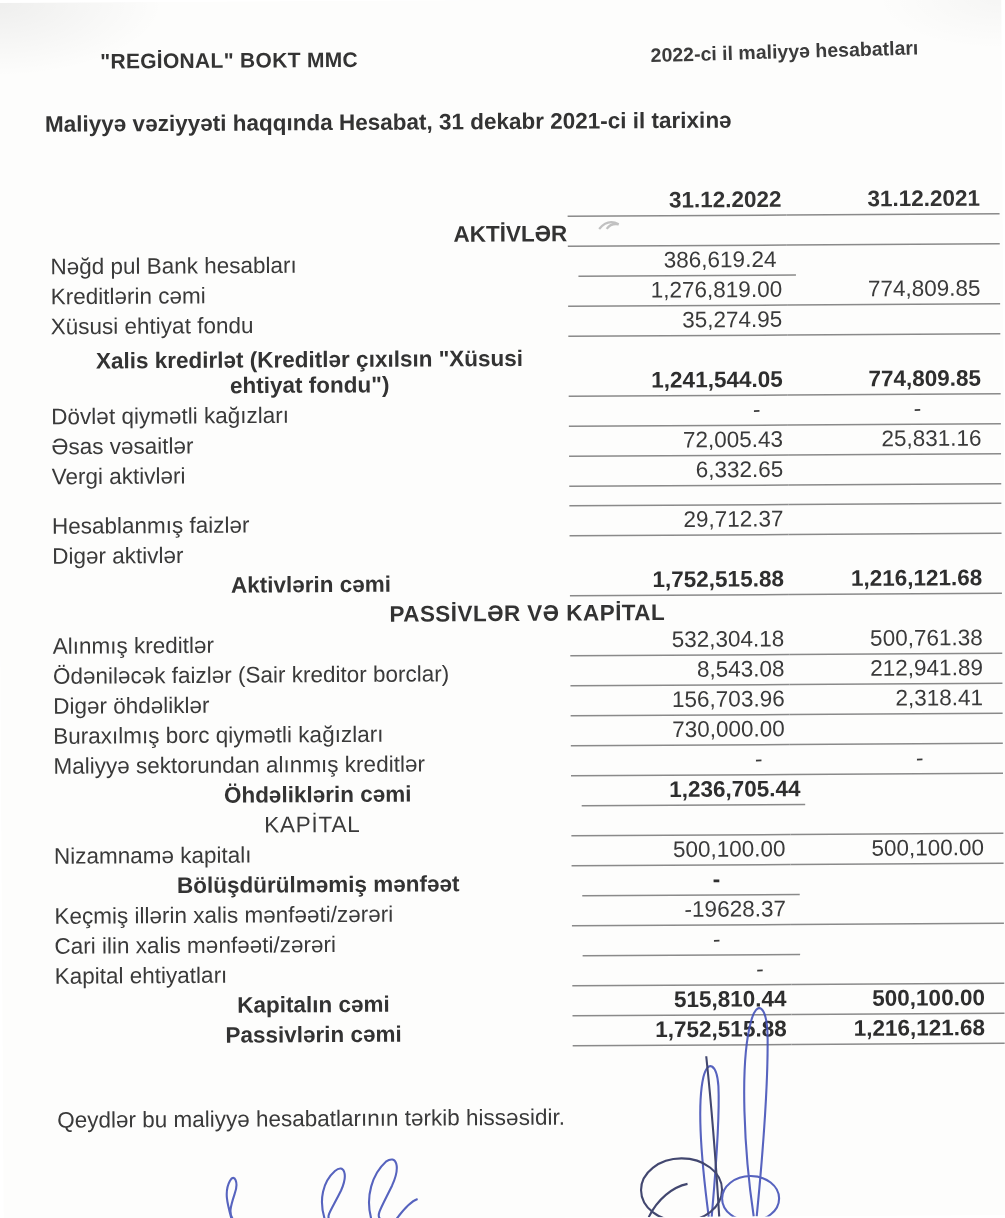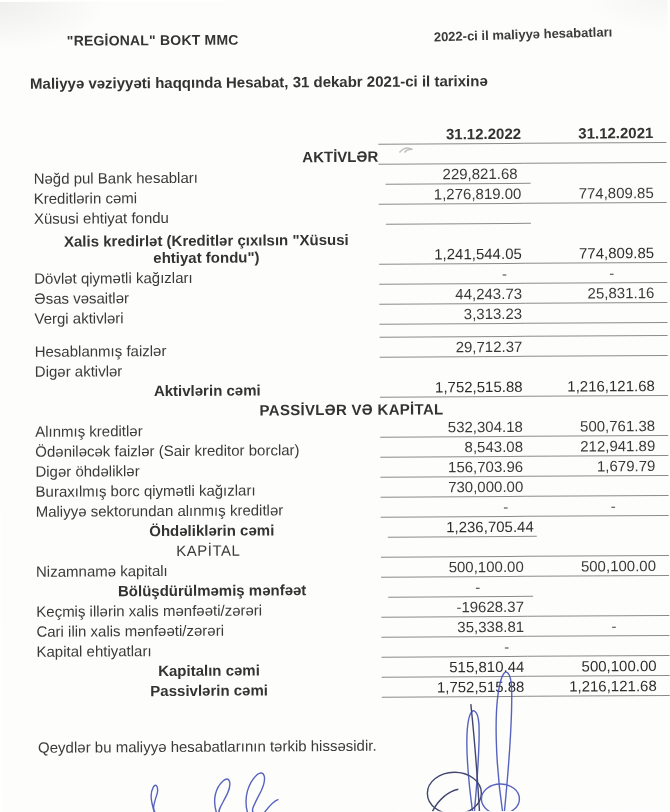--- a/index.html
+++ b/index.html
@@ -47,21 +47,21 @@
   }
   .c1 { width:146px; padding-right:3px; }
   .c2 { width:132px; padding-right:13px;text-align:right; }
   .row { display:flex; height:20px; align-items:flex-end; }
   .row.two-line { height:40px; }
   .row.spacer   { height:13px; }
   .lbl.bold-center { font-weight:bold; text-align:center; white-space:pre-line; color:#333; }
   .lbl.bold-right  { font-weight:bold; text-align:right; color:#333; }
   .lbl.center      { text-align:center; letter-spacing:0.5px; }
   .full-label { width:100%; text-align:center; font-weight:bold; color:#333; letter-spacing:0.3px; }
-  .b { font-weight:normal; color:#2e2e2e; }
+  .b { font-weight:bold; color:#2e2e2e; }
   .dash-c1 { margin-right:15px; }
   .dash-c2 { margin-right:40px; }
   .footer-note {
     position:absolute; left:36px; top:737px;
     font-size:15px; color:#3a3a3a;
   }
   .sig { position:absolute; left:0; top:0; pointer-events:none; }
 </style>
 </head>
 <body>
@@ -84,34 +84,37 @@
           <div class="c1">
             <span></span>
           </div>
           <div class="c2">
             <span></span>
           </div>
         </div>
         <div class="row">
           <div class="lbl">Nəğd pul Bank hesabları</div>
           <div class="c2">
-            <span>229,821.68</span>
+            <span>386,619.24</span>
           </div>
         </div>
         <div class="row">
           <div class="lbl">Kreditlərin cəmi</div>
           <div class="c1">
             <span>1,276,819.00</span>
           </div>
           <div class="c2">
             <span>774,809.85</span>
           </div>
         </div>
         <div class="row">
           <div class="lbl">Xüsusi ehtiyat fondu</div>
+          <div class="c1">
+            <span>35,274.95</span>
+          </div>
           <div class="c2">
             <span></span>
           </div>
         </div>
         <div class="row two-line">
           <div class="lbl bold-center">Xalis kredirlət (Kreditlər çıxılsın "Xüsusi
 ehtiyat fondu")</div>
           <div class="c1 b">
             <span>1,241,544.05</span>
           </div>
@@ -124,30 +127,30 @@
           <div class="c1">
             <span class="dash-c1">-</span>
           </div>
           <div class="c2">
             <span class="dash-c2">-</span>
           </div>
         </div>
         <div class="row">
           <div class="lbl">Əsas vəsaitlər</div>
           <div class="c1">
-            <span>44,243.73</span>
+            <span>72,005.43</span>
           </div>
           <div class="c2">
             <span>25,831.16</span>
           </div>
         </div>
         <div class="row">
           <div class="lbl">Vergi aktivləri</div>
           <div class="c1">
-            <span>3,313.23</span>
+            <span>6,332.65</span>
           </div>
           <div class="c2">
             <span></span>
           </div>
         </div>
         <div class="row spacer">
           <div class="lbl"></div>
           <div class="c1">
             <span></span>
           </div>
@@ -196,21 +199,21 @@
           <div class="c2">
             <span>212,941.89</span>
           </div>
         </div>
         <div class="row">
           <div class="lbl">Digər öhdəliklər</div>
           <div class="c1">
             <span>156,703.96</span>
           </div>
           <div class="c2">
-            <span>1,679.79</span>
+            <span>2,318.41</span>
           </div>
         </div>
         <div class="row">
           <div class="lbl">Buraxılmış borc qiymətli kağızları</div>
           <div class="c1">
             <span>730,000.00</span>
           </div>
           <div class="c2">
             <span></span>
           </div>
@@ -258,23 +261,20 @@
           <div class="lbl">Keçmiş illərin xalis mənfəəti/zərəri</div>
           <div class="c1">
             <span>-19628.37</span>
           </div>
           <div class="c2">
             <span></span>
           </div>
         </div>
         <div class="row">
           <div class="lbl">Cari ilin xalis mənfəəti/zərəri</div>
-          <div class="c1">
-            <span>35,338.81</span>
-          </div>
           <div class="c2">
             <span class="dash-c2">-</span>
           </div>
         </div>
         <div class="row">
           <div class="lbl">Kapital ehtiyatları</div>
           <div class="c1">
             <span class="dash-c1">-</span>
           </div>
           <div class="c2">

